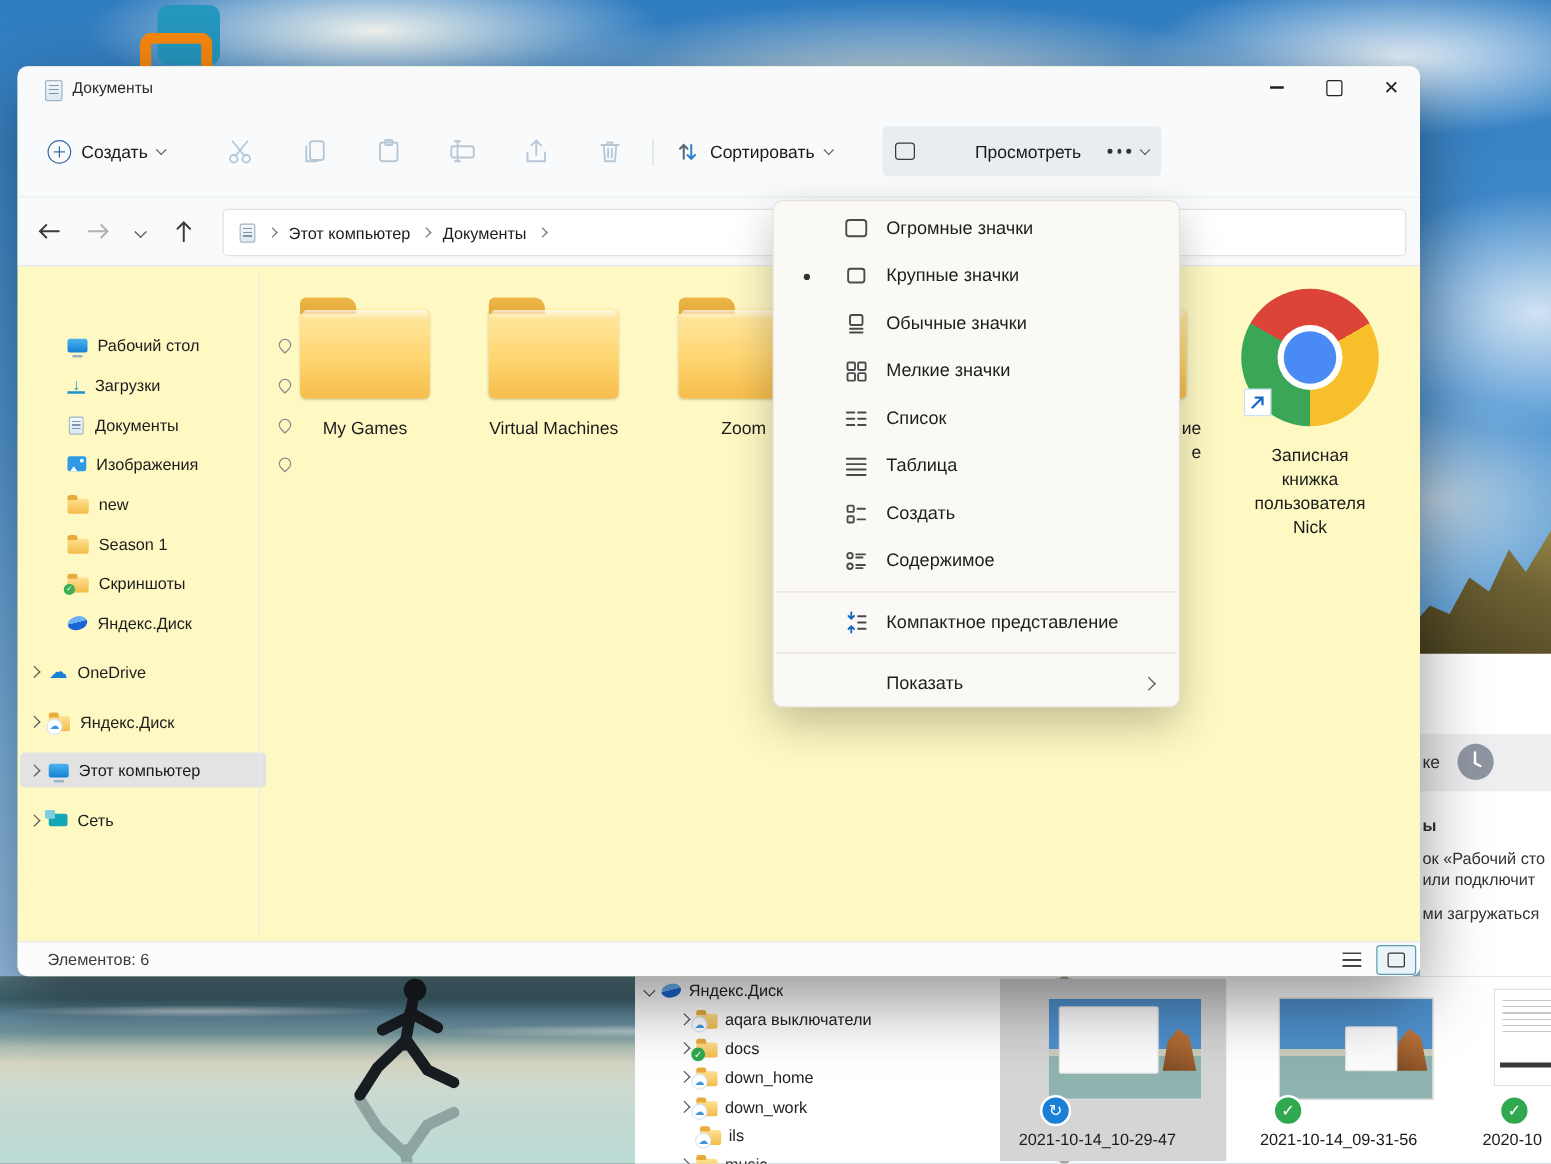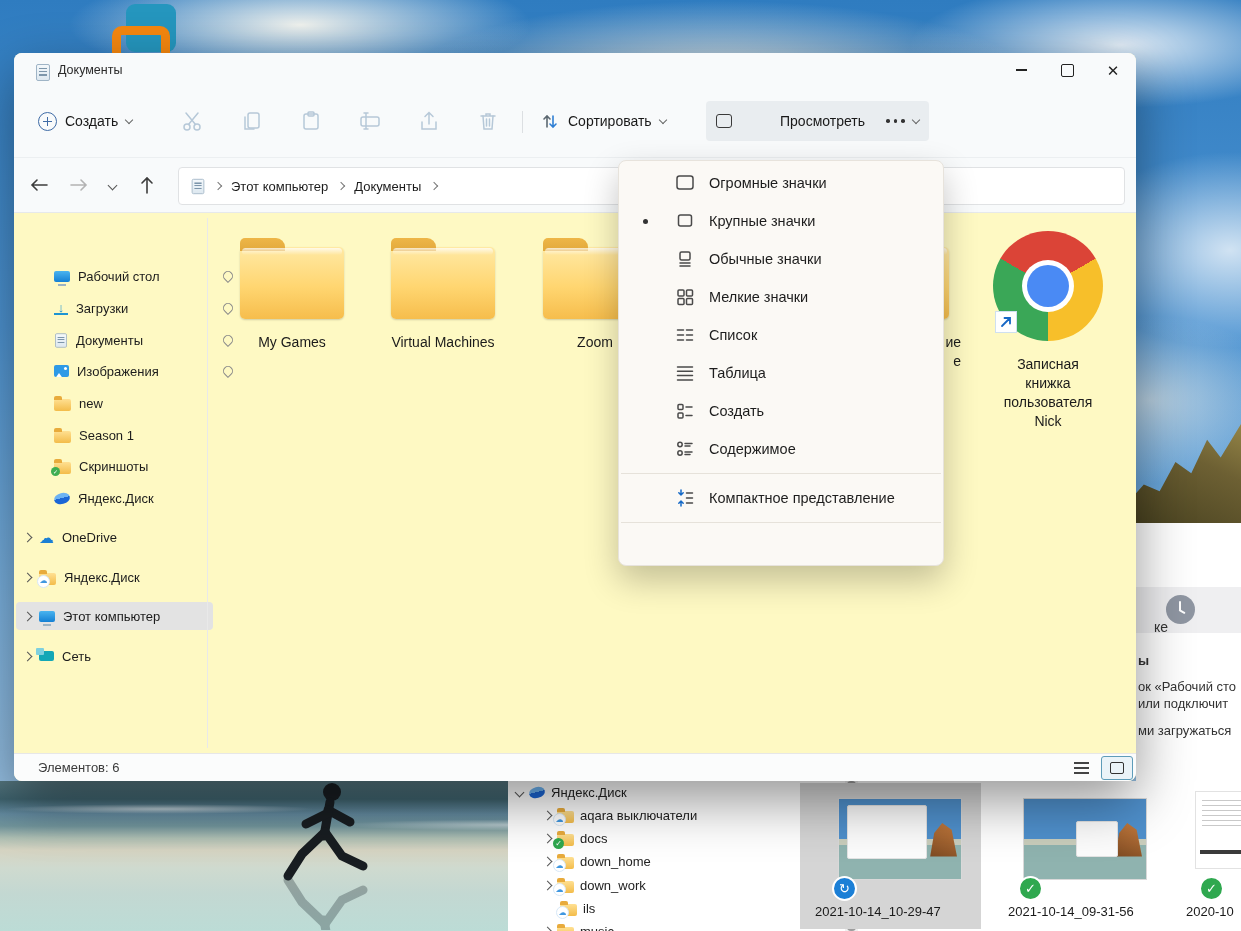--- a/index.html
+++ b/index.html
@@ -253,21 +253,21 @@
     <div class="docthumb" style="left:687px;top:10px;">
       <div class="lines"></div>
       <div class="bar"></div>
     </div>
     <div class="badge check" style="left:691px;top:95px;">✓</div>
     <div class="thumb-label" style="left:678px;top:123px;">2020-10</div>
   </div>
 
   <div class="abs sidepanel">
     <div class="graybar"></div>
-    <div class="sp-line" style="top:96px;font-size:14px;margin-left:16px;">ке</div>
+    <div class="sp-line" style="top:78px;font-size:14px;">ке</div>
     <div class="clock-ic"></div>
     <div class="sp-line" style="top:130px;font-weight:bold;">ы</div>
     <div class="sp-line" style="top:156px;">ок «Рабочий сто</div>
     <div class="sp-line" style="top:173px;">или подключит</div>
     <div class="sp-line" style="top:200px;">ми загружаться</div>
   </div>
 
   <div class="abs win">
     <div class="chrome-top"></div>
     <div class="hairline"></div>
@@ -554,15 +554,19 @@
     <div class="mi">
       <span class="ic">
         <svg width="22" height="22" viewBox="0 0 22 22" fill="none" stroke-linecap="round">
           <path d="M7 3 v5 M4.8 5.8 L7 8 l2.2 -2.2 M7 19 v-5 M4.8 16.2 L7 14 l2.2 2.2" stroke="#1569c7" stroke-width="1.5"></path>
           <path d="M12.5 6 h6 M12.5 11 h6 M12.5 16 h6" stroke="#4a4a4a" stroke-width="1.5"></path>
         </svg>
       </span>
       <span class="lbl">Компактное представление</span>
     </div>
     <div class="msep"></div>
+    <div class="mi">
+      <span class="lbl">Показать</span>
+      <span class="sub"></span>
+    </div>
   </div>
 
 </div>
 
 </body></html>

